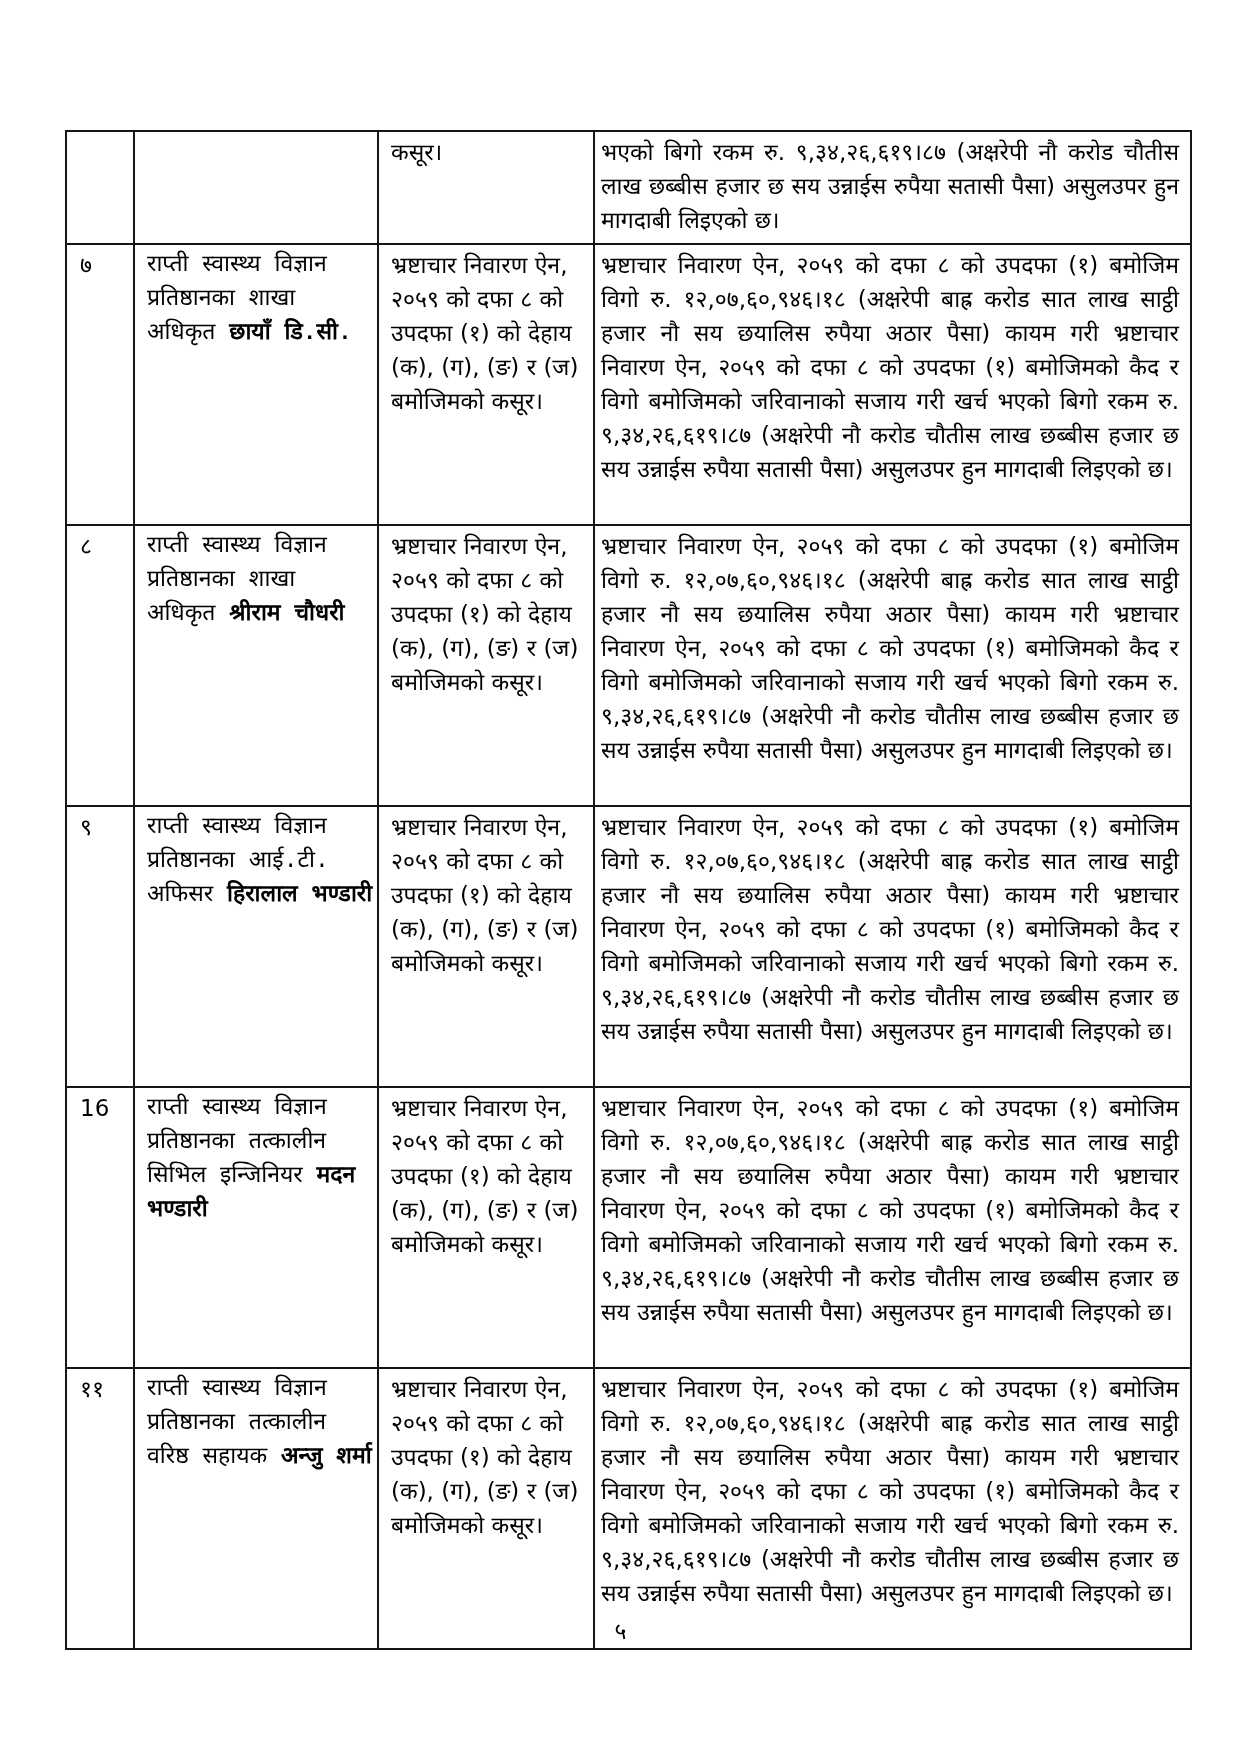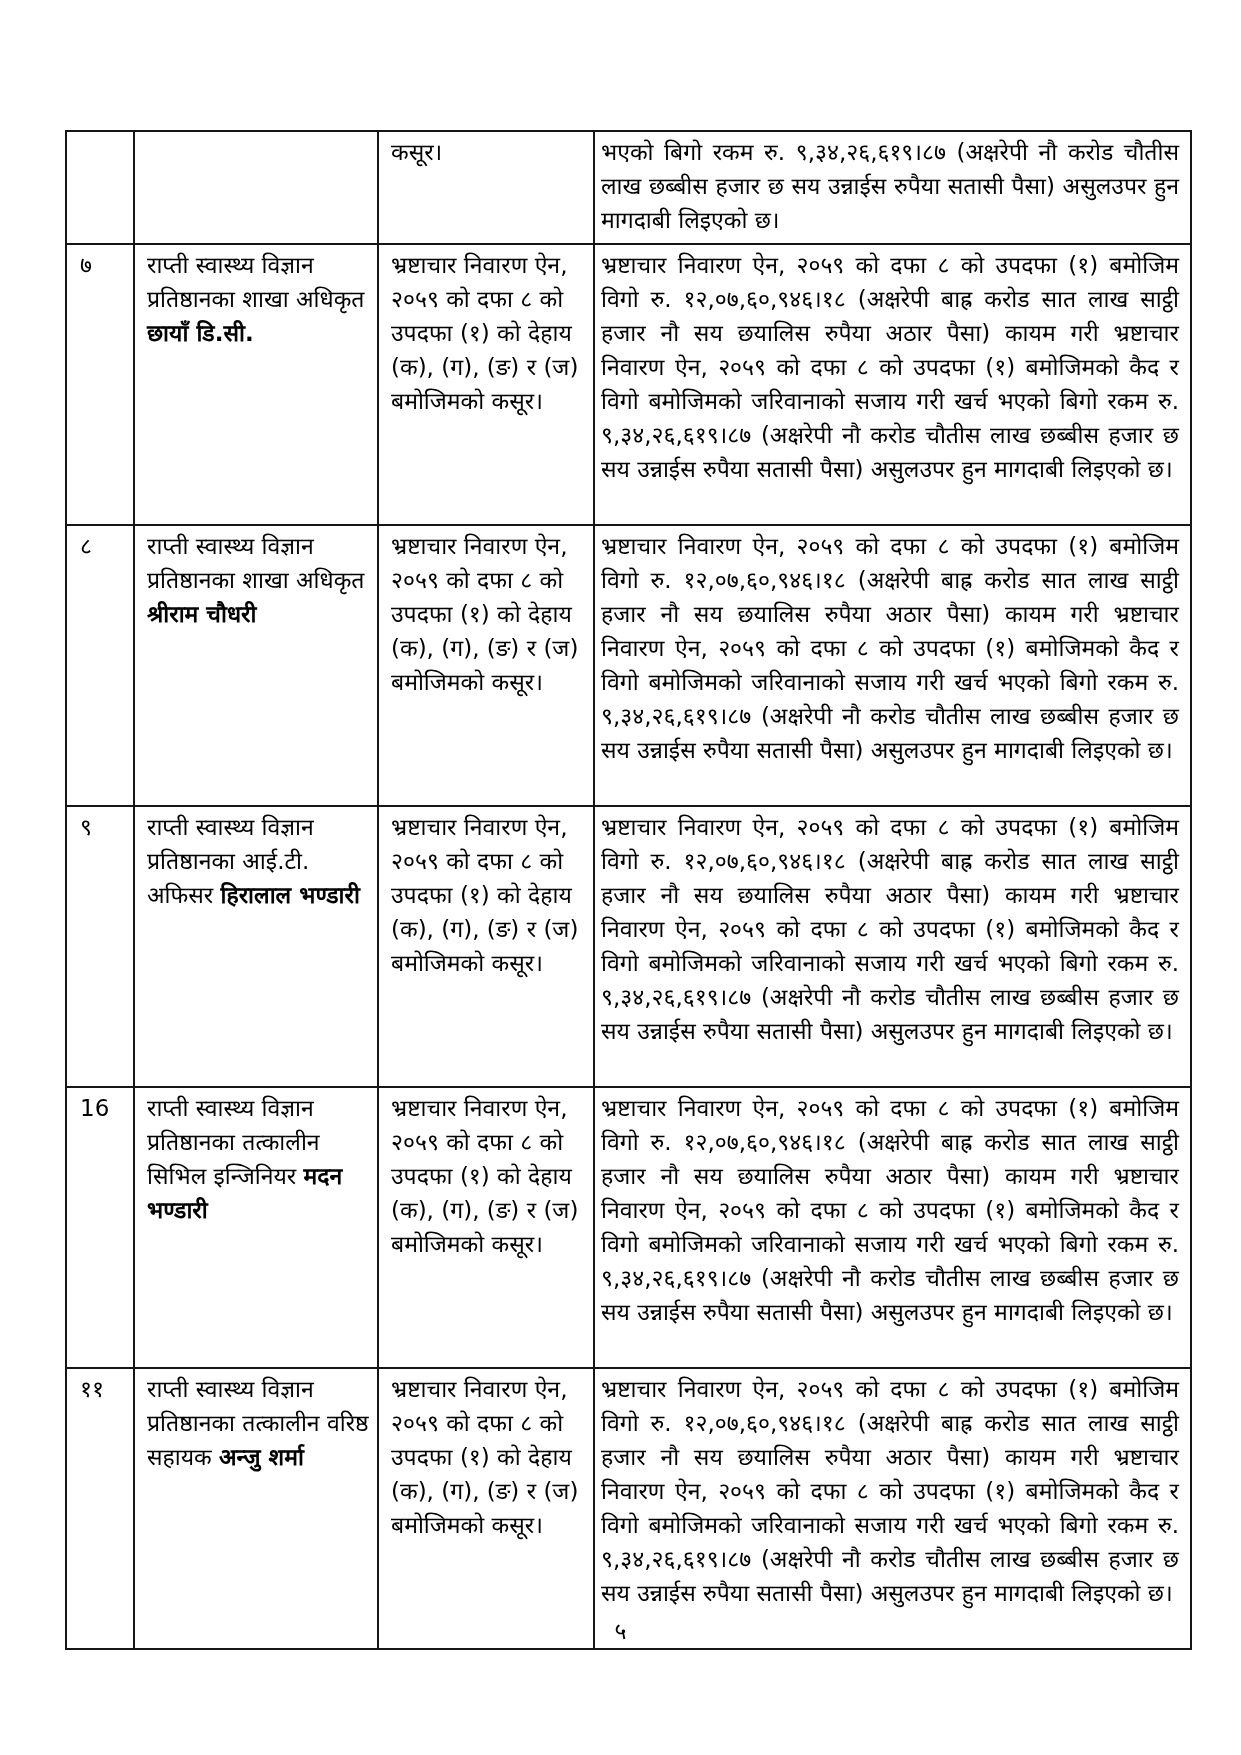--- a/index.html
+++ b/index.html
@@ -29,21 +29,21 @@
     border: 2px solid #161616;
     vertical-align: top;
     font-size: 23px;
     line-height: 34px;
     padding: 3px 8px 6px 12px;
     overflow: hidden;
   }
   tr.row-partial { height: 106px; }
   tr.row-full   { height: 281px; }
   td.sn-col   { padding-left: 13px; }
-  td.name-col { padding-right: 0; }
+  td.name-col { padding-right: 0; font-family: Liberation Mono, monospace; }
   td.charge-col { padding-right: 10px; }
   td.decision-col {
     text-align: justify;
     text-justify: inter-word;
     padding-left: 6px;
     padding-right: 11px;
   }
   td.name-col b { font-weight: bold; }
   .page-number {
     position: absolute;

